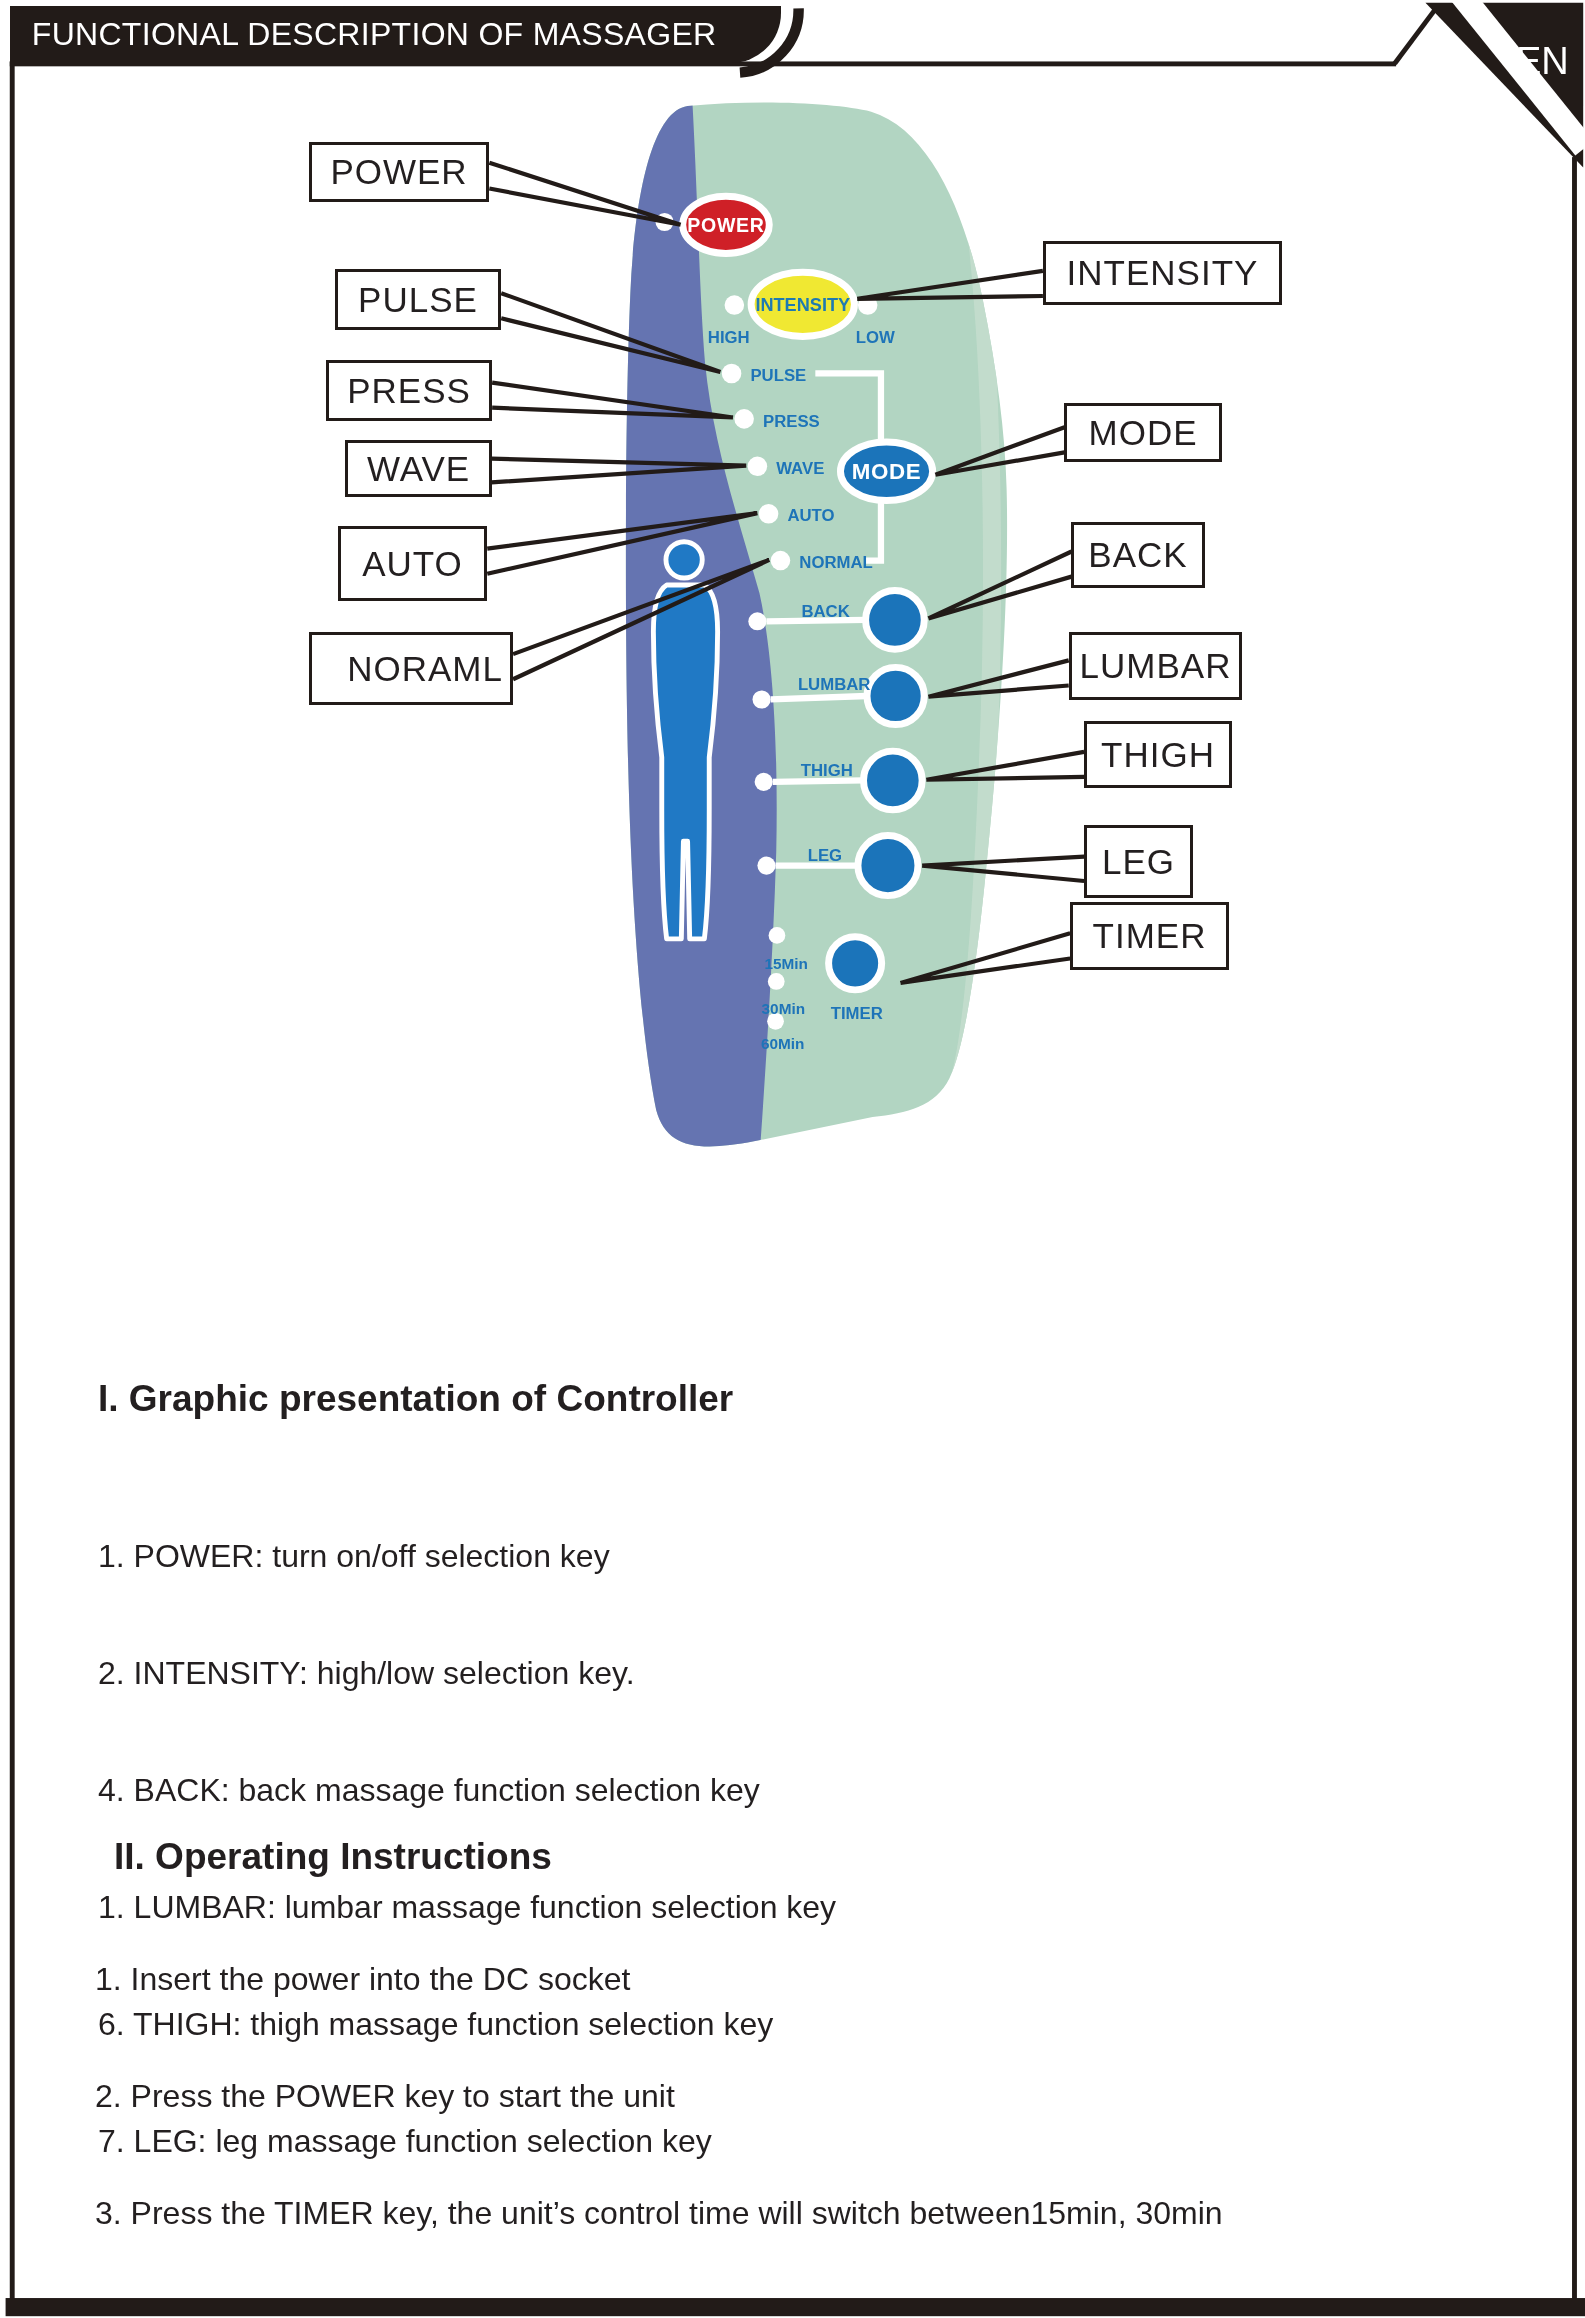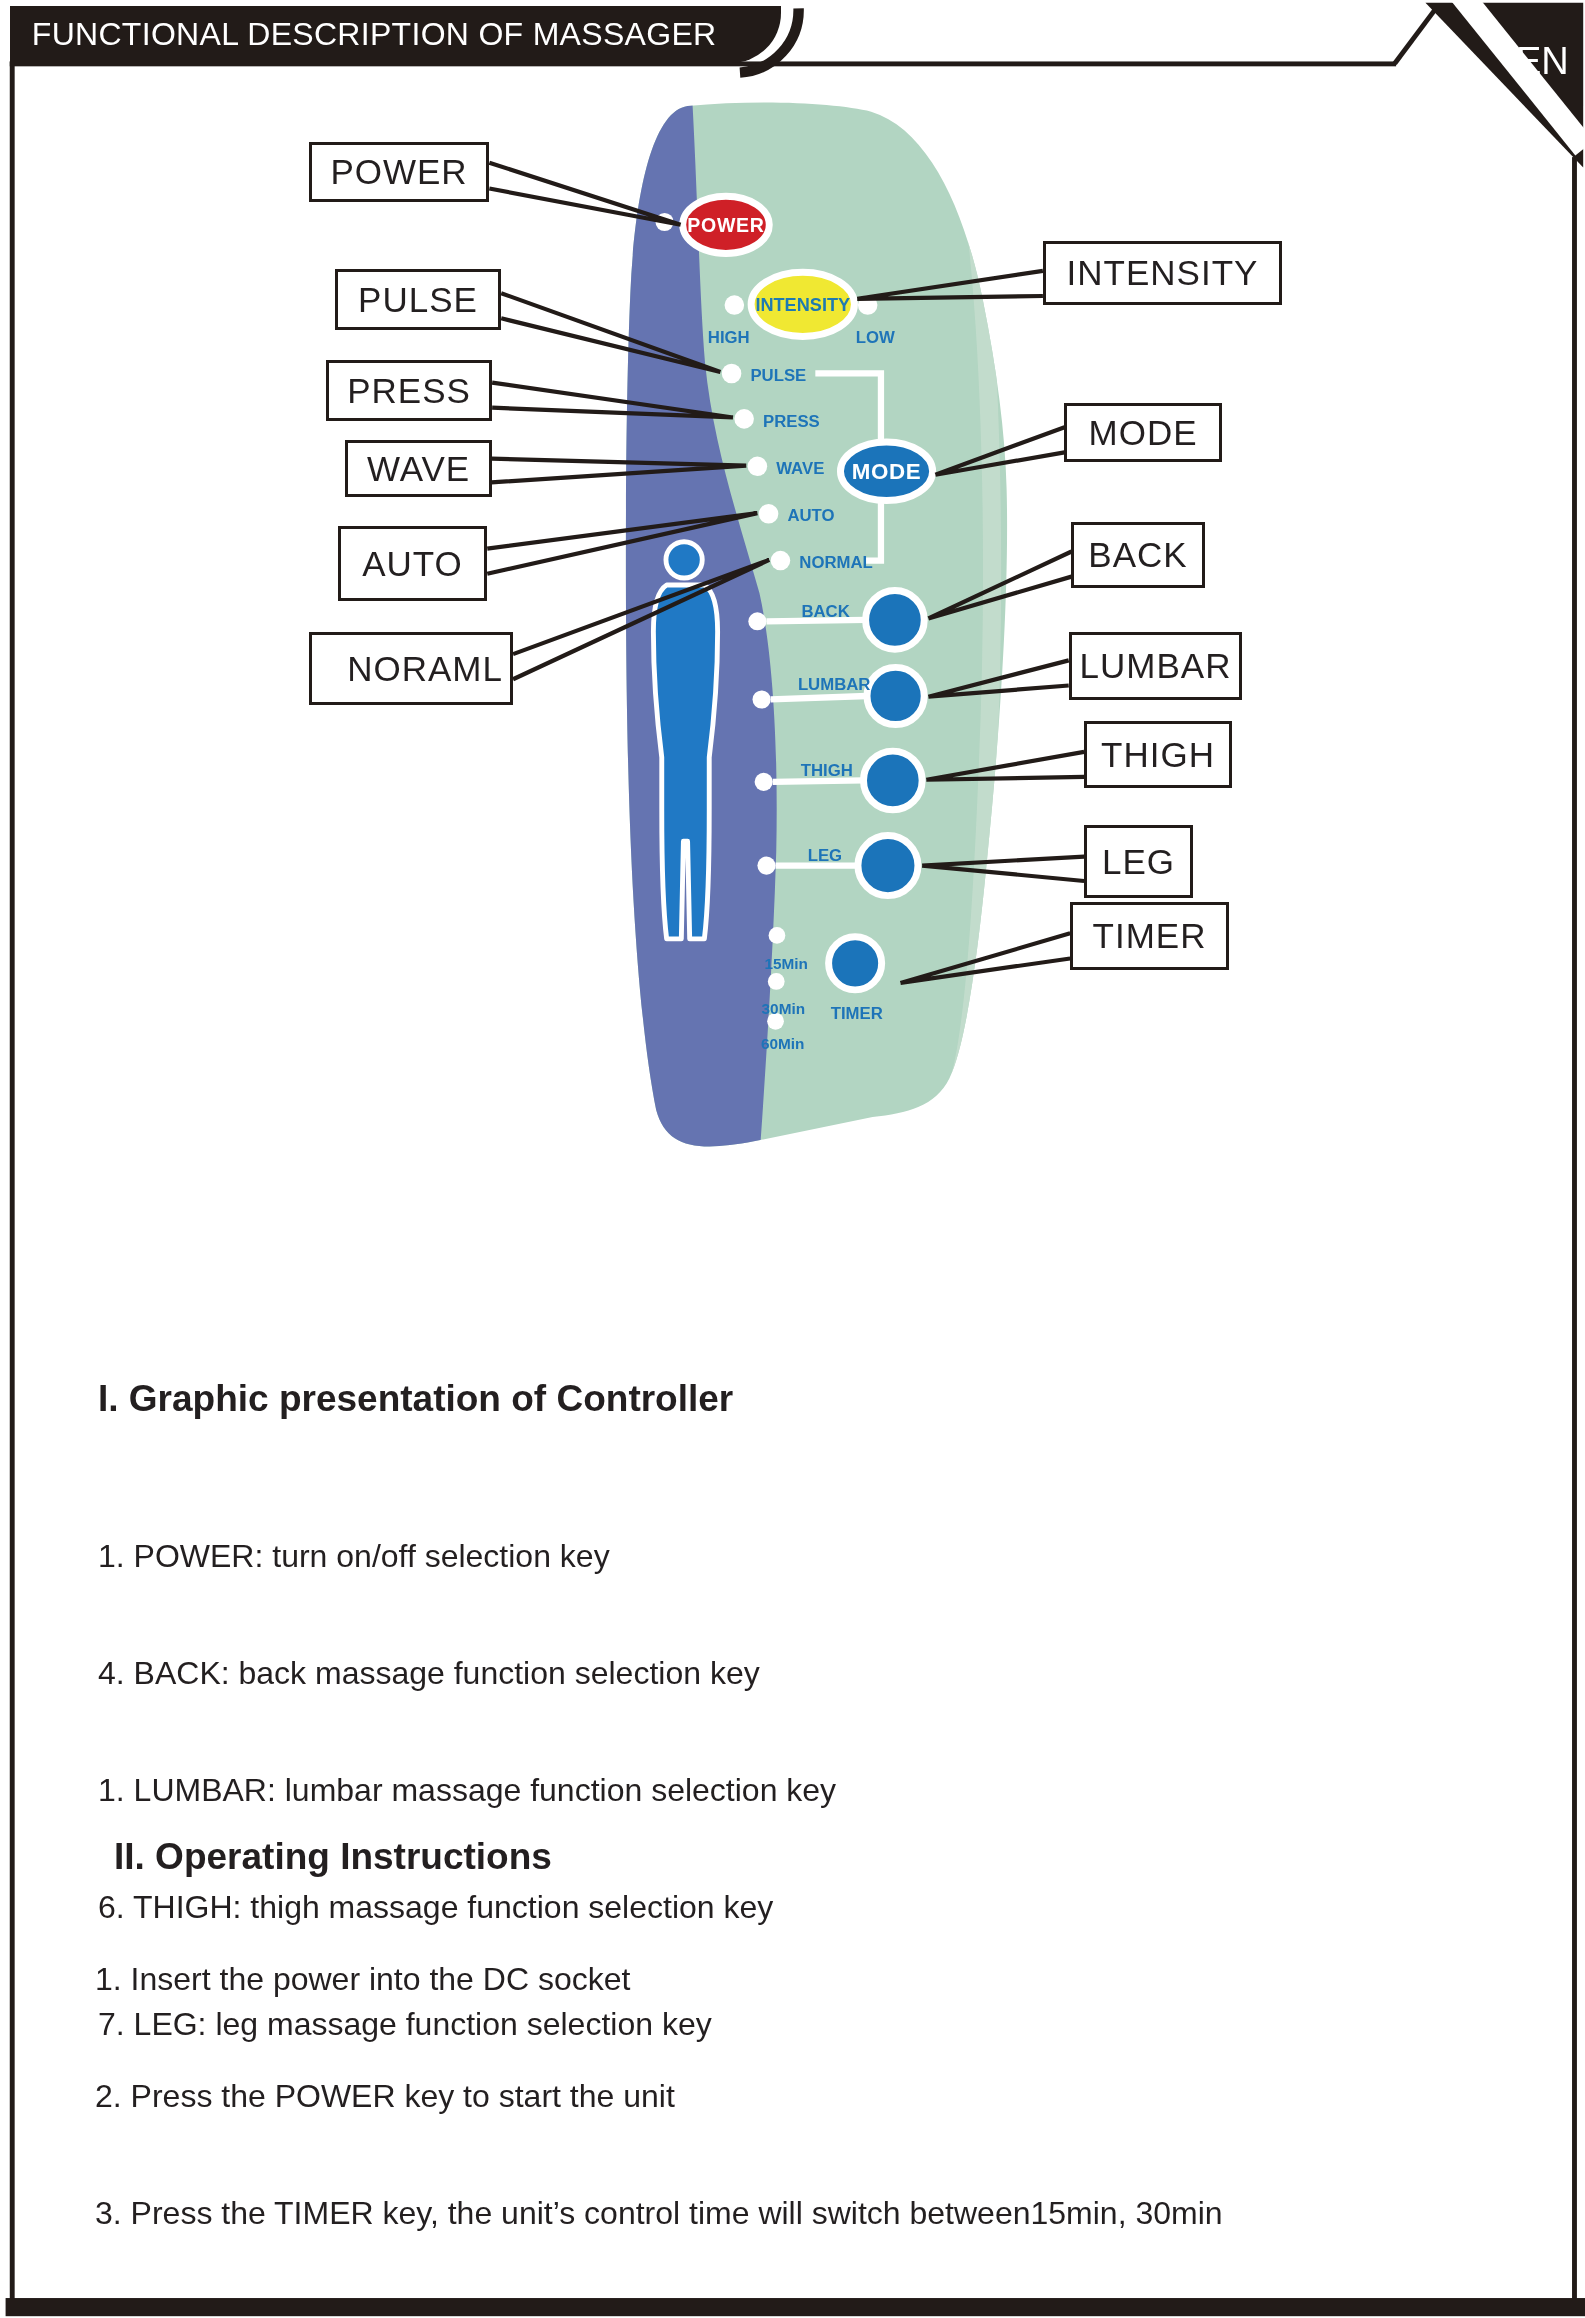--- a/index.html
+++ b/index.html
@@ -167,20 +167,21 @@
   <div class="abs co" style="left:1064px;top:403px;width:158px;height:59px;">MODE</div>
   <div class="abs co" style="left:1071px;top:522px;width:134px;height:66px;">BACK</div>
   <div class="abs co" style="left:1069px;top:632px;width:173px;height:68px;">LUMBAR</div>
   <div class="abs co" style="left:1084px;top:721px;width:148px;height:67px;">THIGH</div>
   <div class="abs co" style="left:1084px;top:825px;width:109px;height:73px;">LEG</div>
   <div class="abs co" style="left:1070px;top:902px;width:159px;height:68px;">TIMER</div>
 
   <div class="abs h1" style="left:98px;top:1378px;">I. Graphic presentation of Controller</div>
   <div class="abs body-lines" style="left:98px;top:1459px;">
     <div>1. POWER: turn on/off selection key</div>
+    <div>2. INTENSITY: high/low selection key.</div>
     <div>4. BACK: back massage function selection key</div>
     <div>1. LUMBAR: lumbar massage function selection key</div>
     <div>6. THIGH: thigh massage function selection key</div>
     <div>7. LEG: leg massage function selection key</div>
     
   </div>
 
   <div class="abs h1" style="left:114px;top:1836px;">II. Operating Instructions</div>
   <div class="abs body-lines" style="left:95px;top:1882px;">
     <div>1. Insert the power into the DC socket</div>

